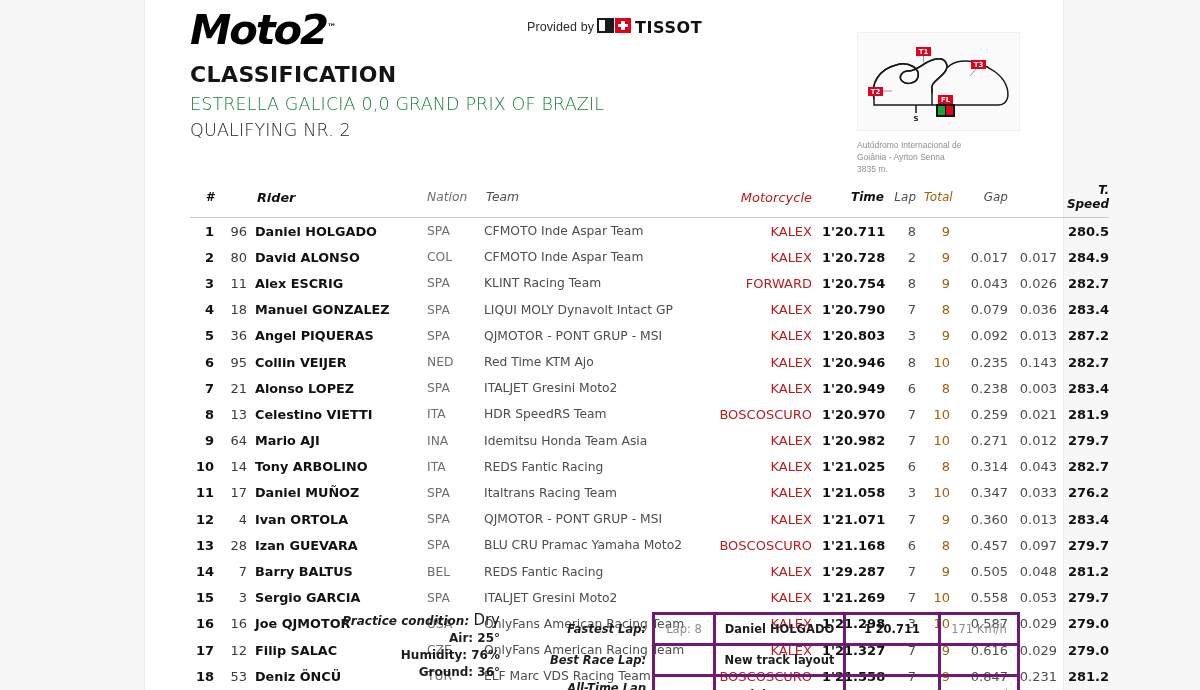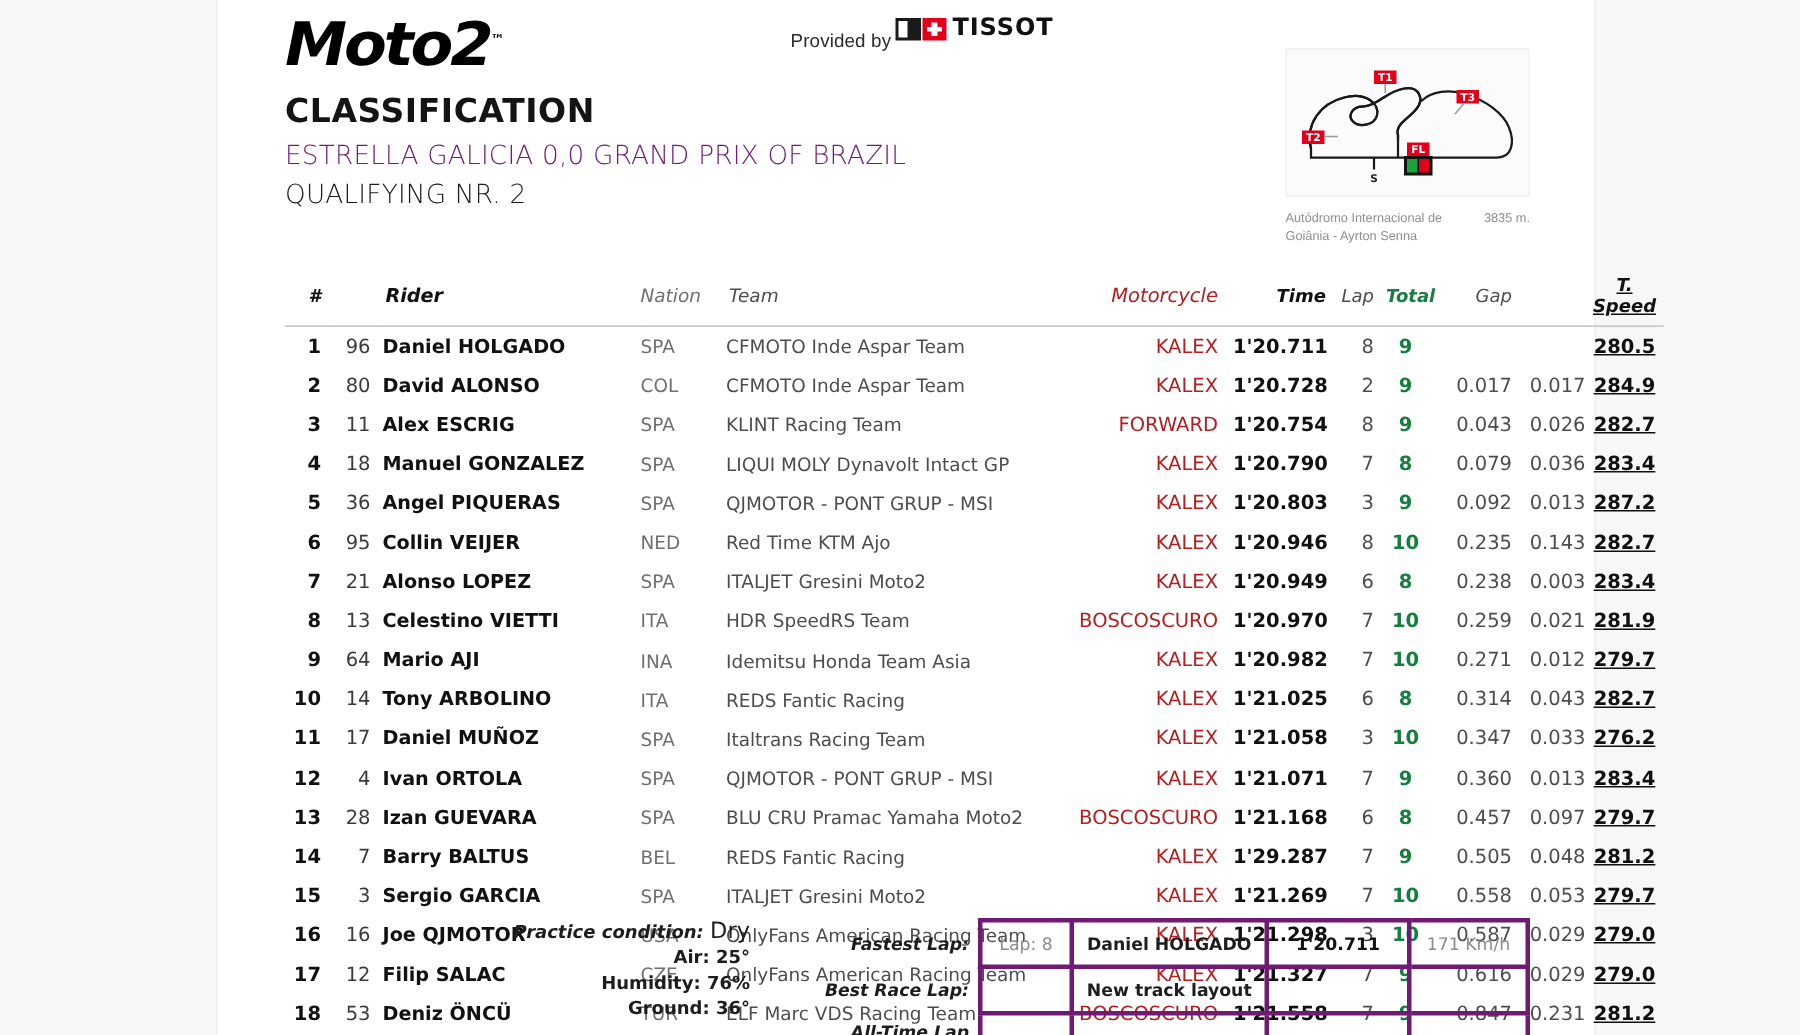--- a/index.html
+++ b/index.html
@@ -22,21 +22,21 @@
     font-size:40px;line-height:40px;font-weight:bold;font-style:italic;
     letter-spacing:-2px;color:#000;
     font-family:"DejaVu Sans", sans-serif;
     transform:scaleX(1.04);transform-origin:left top;
   }
   .moto2-logo .tm{font-size:9px;vertical-align:super;letter-spacing:0;font-style:normal;}
   .provided{
     position:absolute;left:382px;top:20px;
     font-size:12.5px;color:#2b2b2b;letter-spacing:.1px;
   }
-  .tissot-wrap{position:absolute;left:452px;top:8px;display:flex;align-items:flex-end;}
+  .tissot-wrap{position:absolute;left:452px;top:18px;display:flex;align-items:flex-start;}
   .tissot-mark{
     display:inline-block;width:17px;height:15px;background:#1a1a1a;
     position:relative;margin-right:1px;
   }
   .tissot-mark:after{
     content:"";position:absolute;left:2px;top:2px;width:5.5px;height:11px;
     background:#fff;
   }
   .tissot-cross{
     display:inline-block;width:16px;height:15px;background:#e2001a;position:relative;margin-right:4px;
@@ -46,37 +46,37 @@
   .tissot-word{font-size:16px;font-weight:bold;letter-spacing:.6px;color:#111;
     font-family:"DejaVu Sans", sans-serif;}
 
   
   .titles{position:absolute;left:45px;top:62px;width:560px;}
   .t-class{
     font-size:22px;font-weight:bold;letter-spacing:.4px;color:#141414;
     font-family:"DejaVu Sans", sans-serif;
   }
   .t-sub{
-    font-size:17.5px;color:#701a75;letter-spacing:.15px;margin-top:7px;
+    font-size:17.5px;color:#15803d;letter-spacing:.15px;margin-top:7px;
     font-family:"DejaVu Sans", sans-serif;font-weight:300;
   }
   .t-sub2{
     font-size:17.5px;color:#1d1d1d;letter-spacing:.15px;margin-top:6px;
     font-family:"DejaVu Sans", sans-serif;font-weight:300;
   }
 
   
   .circuit{position:absolute;left:712px;top:32px;width:163px;}
   .circuit-box{
     width:161px;height:97px;background:#fbfbfb;border:1px solid #f0f0f0;
     position:relative;overflow:hidden;
   }
   .circuit-cap{
     margin-top:8px;font-size:8.5px;color:#8e8e8e;line-height:12px;
-    display:flex;justify-content:space-between;
+    display:flex;justify-content:space-between;flex-direction:column;
   }
   .circuit-cap .name{width:112px;}
   .circuit-cap .len{white-space:nowrap;}
 
   
   .tbl{position:absolute;left:45px;top:183px;width:830px;}
   table{border-collapse:collapse;width:830px;table-layout:fixed;}
   thead th{
     font-weight:normal;font-style:italic;font-size:12px;color:#4a4a4a;
     padding:0 0 6px 0;border-bottom:1.2px solid #c9c9c9;
@@ -87,24 +87,24 @@
     font-family:"DejaVu Sans", sans-serif;
   }
   .c-pos{width:24px;text-align:right;font-weight:bold;color:#111;padding-right:7px;}
   .c-num{width:26px;text-align:right;color:#3a3a3a;padding-right:8px;}
   .c-rider{width:170px;text-align:left;font-weight:bold;color:#111;font-size:12.8px;}
   .c-nation{width:48px;text-align:left;color:#6f6f6f;padding-right:9px;font-size:12.3px;}
   .c-team{width:218px;text-align:left;color:#4d4d4d;font-size:12.3px;}
   .c-bike{width:108px;text-align:right;color:#b91c1c;padding-right:10px;font-size:13px;}
   .c-time{width:62px;text-align:right;font-weight:bold;color:#111;}
   .c-lap{width:26px;text-align:right;color:#4d4d4d;padding-left:6px;}
-  .c-total{width:26px;text-align:center;color:#15803d;padding-left:8px;font-weight:bold;}
+  .c-total{width:26px;text-align:right;color:#a16207;padding-left:8px;}
   .c-gap{width:48px;text-align:right;color:#4d4d4d;padding-left:10px;}
   .c-gap2{width:44px;text-align:right;color:#4d4d4d;padding-left:5px;}
-  .c-speed{width:52px;text-align:center;font-weight:bold;color:#111;text-decoration:underline;}
+  .c-speed{width:52px;text-align:right;font-weight:bold;color:#111;}
   thead .c-rider,thead .c-team{padding-left:2px;}
 
   
   .footer{position:absolute;left:45px;top:612px;width:830px;display:flex;}
   .cond{width:310px;text-align:right;padding-right:18px;}
   .cond div{font-size:12px;font-weight:bold;color:#1d1d1d;line-height:17px;
     font-family:"DejaVu Sans", sans-serif;}
   .cond .lbl{font-style:italic;}
   .cond .big{font-size:15px;font-weight:normal;}
   .laps{flex:1;}

